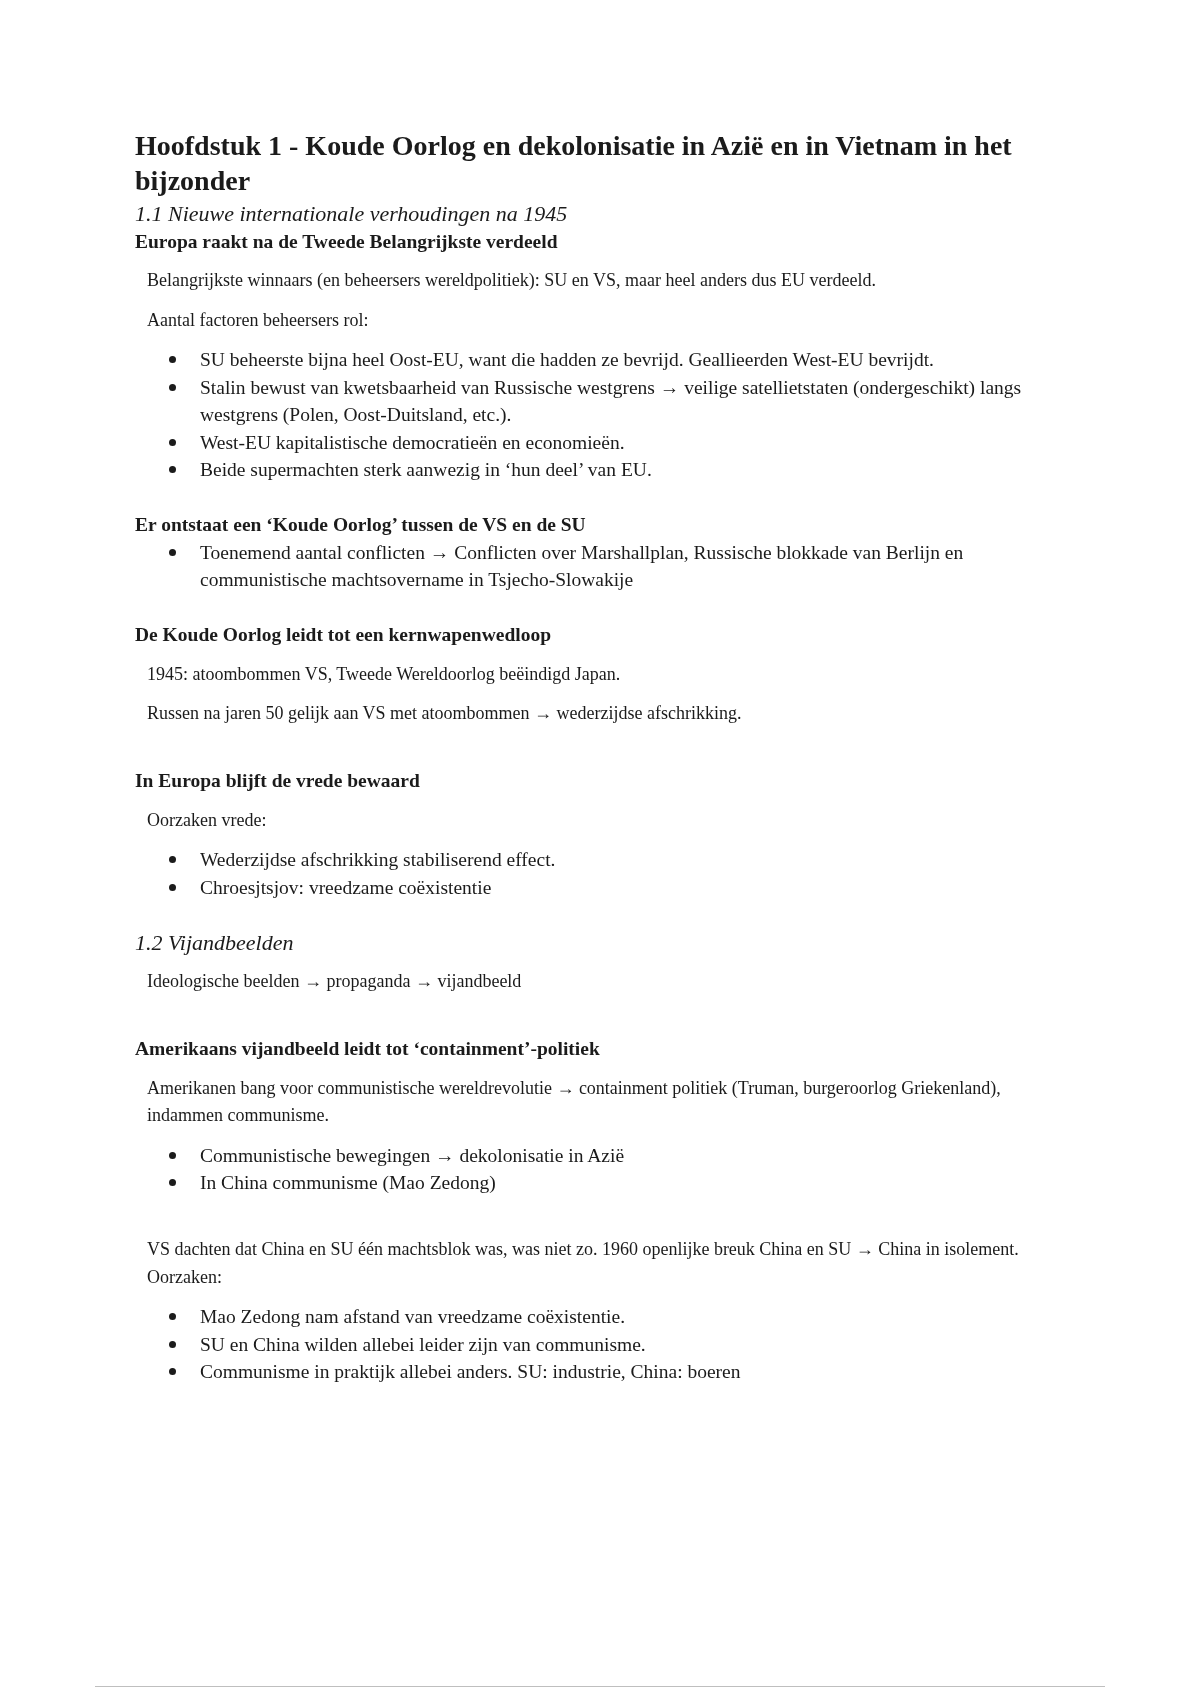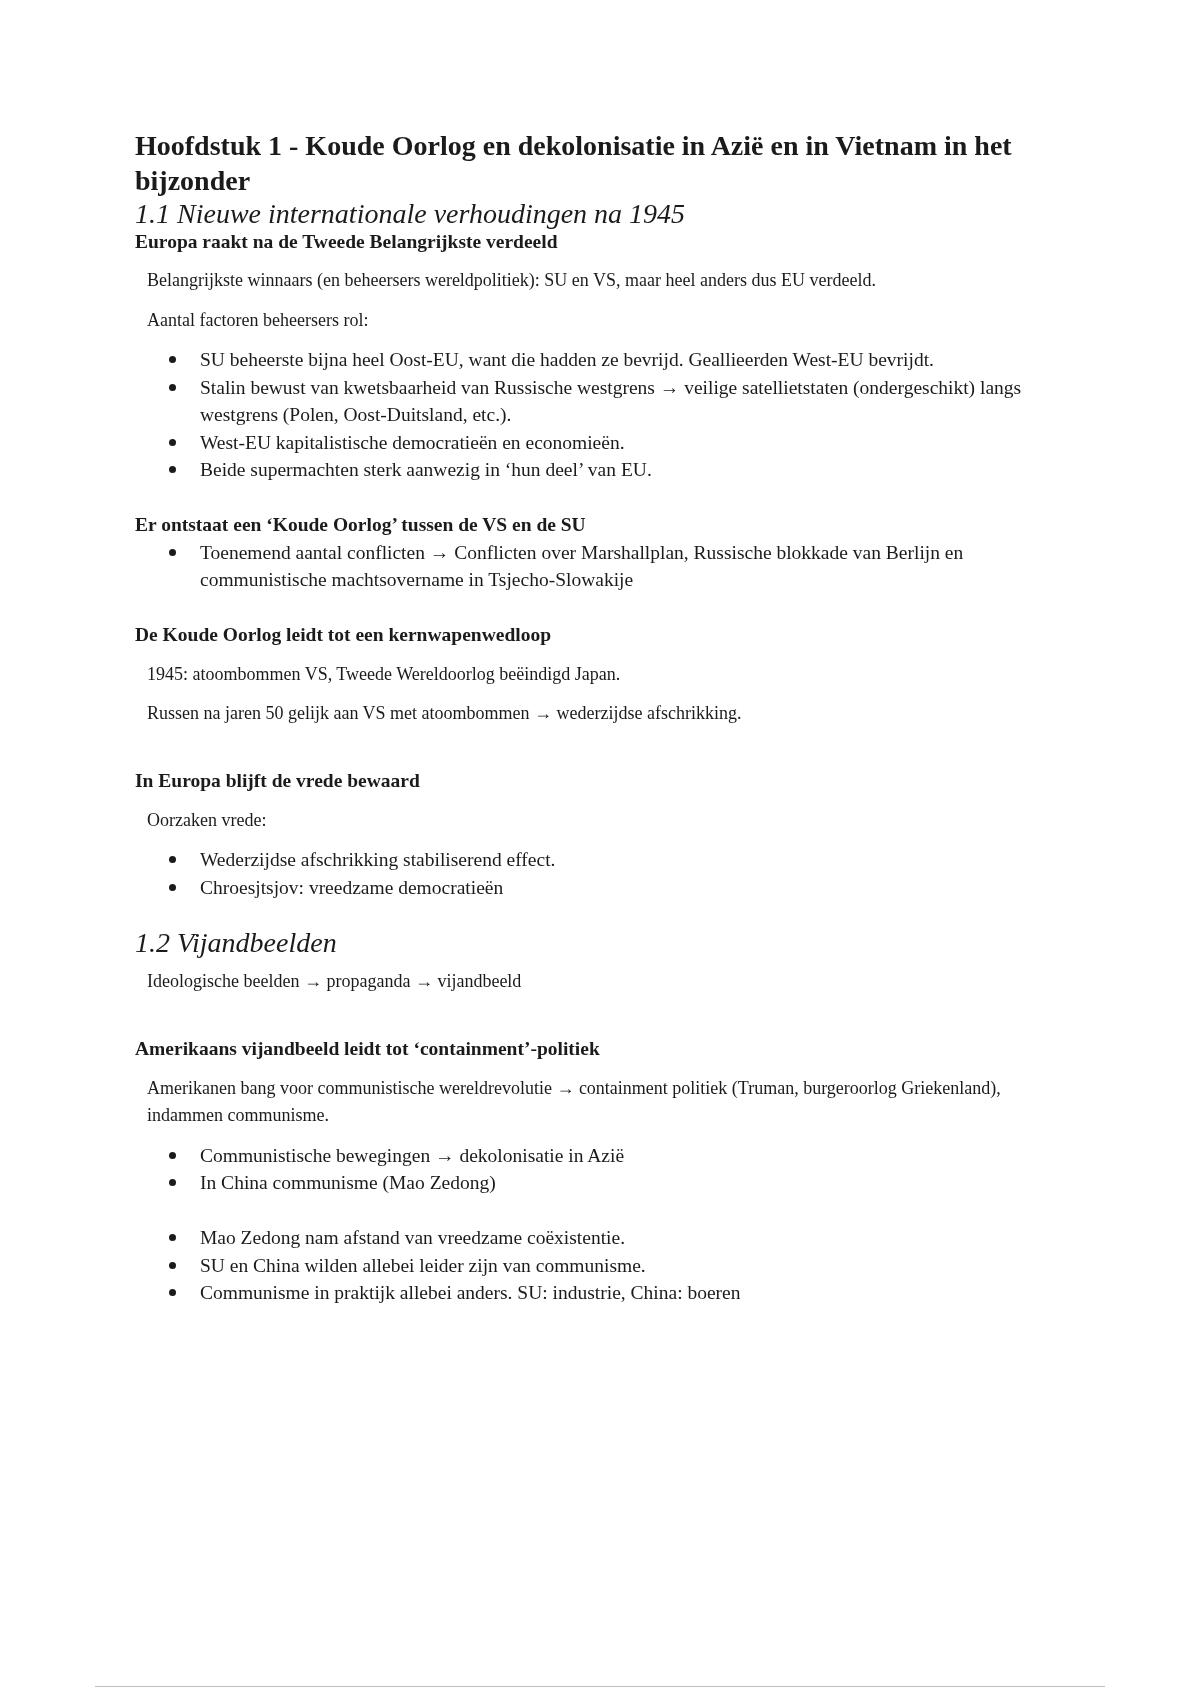--- a/index.html
+++ b/index.html
@@ -25,21 +25,21 @@
   .doc-content {
     width: 930px;
   }
   .doc-title {
     font-size: 28px;
     font-weight: bold;
     line-height: 35px;
     margin: 0 0 2px 0;
   }
   .doc-subtitle {
-    font-size: 28px;
+    font-size: 22px;
     font-style: italic;
     font-weight: normal;
     line-height: 27.5px;
     margin: 0;
   }
   .doc-heading {
     font-size: 19.5px;
     font-weight: bold;
     line-height: 27.5px;
     margin: 0;
@@ -104,33 +104,34 @@
       </ul>
       <div class="doc-spacer"></div>
       <h3 class="doc-heading">De Koude Oorlog leidt tot een kernwapenwedloop</h3>
       <p class="doc-paragraph">1945: atoombommen VS, Tweede Wereldoorlog beëindigd Japan.</p>
       <p class="doc-paragraph">Russen na jaren 50 gelijk aan VS met atoombommen → wederzijdse afschrikking.</p>
       <div class="doc-spacer"></div>
       <h3 class="doc-heading">In Europa blijft de vrede bewaard</h3>
       <p class="doc-paragraph">Oorzaken vrede:</p>
       <ul class="doc-bullets">
         <li class="doc-bullet-item">Wederzijdse afschrikking stabiliserend effect.</li>
-        <li class="doc-bullet-item">Chroesjtsjov: vreedzame democratieën</li>
+        <li class="doc-bullet-item">Chroesjtsjov: vreedzame coëxistentie</li>
       </ul>
       <div class="doc-spacer"></div>
       <h2 class="doc-subtitle">1.2 Vijandbeelden</h2>
       <p class="doc-paragraph">Ideologische beelden → propaganda → vijandbeeld</p>
       <div class="doc-spacer"></div>
       <h3 class="doc-heading">Amerikaans vijandbeeld leidt tot ‘containment’-politiek</h3>
       <p class="doc-paragraph">Amerikanen bang voor communistische wereldrevolutie → containment politiek (Truman, burgeroorlog Griekenland), indammen communisme.</p>
       <ul class="doc-bullets">
         <li class="doc-bullet-item">Communistische bewegingen → dekolonisatie in Azië</li>
         <li class="doc-bullet-item">In China communisme (Mao Zedong)</li>
       </ul>
       <div class="doc-spacer"></div>
+      <p class="doc-paragraph">VS dachten dat China en SU één machtsblok was, was niet zo. 1960 openlijke breuk China en SU → China in isolement. Oorzaken:</p>
       <ul class="doc-bullets">
         <li class="doc-bullet-item">Mao Zedong nam afstand van vreedzame coëxistentie.</li>
         <li class="doc-bullet-item">SU en China wilden allebei leider zijn van communisme.</li>
         <li class="doc-bullet-item">Communisme in praktijk allebei anders. SU: industrie, China: boeren</li>
       </ul>
     </div>
   <div class="page-divider"></div>
 </div>
 
 </body></html>

